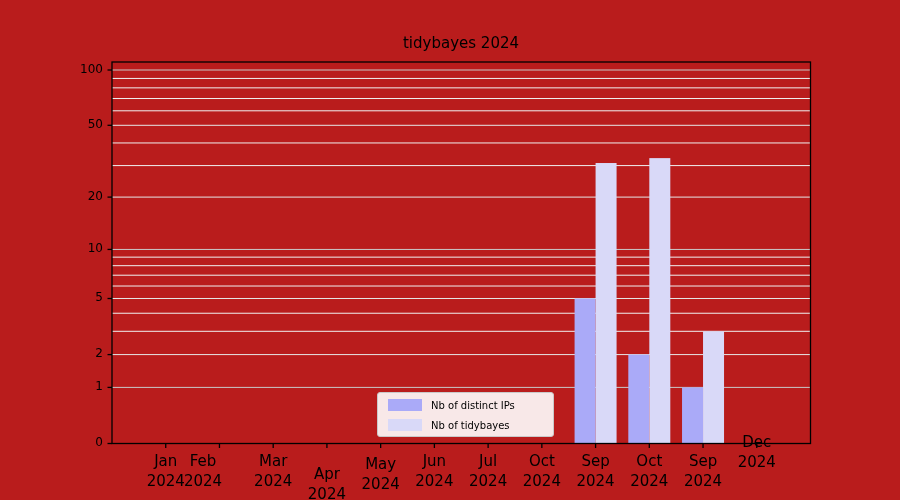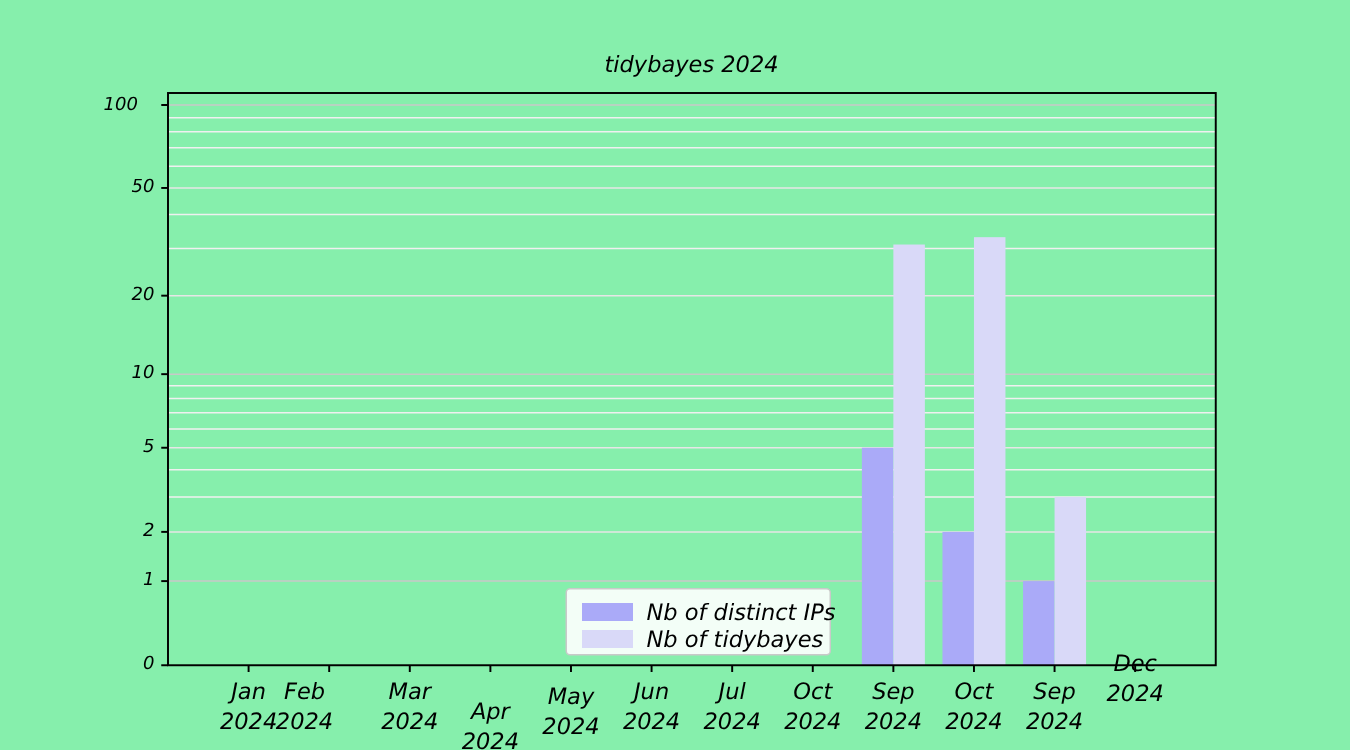--- a/index.html
+++ b/index.html
@@ -5,23 +5,22 @@
   html, body {
     margin: 0;
     padding: 0;
     background: #ffffff;
     font-family: "DejaVu Sans", "Liberation Sans", sans-serif;
   }
   #figure {
     position: relative;
     width: 900px;
     height: 500px;
-    background: #86efac;
+    background: #b91c1c;
     overflow: hidden;
-    font-style: italic;
   }
   #plot-svg {
     position: absolute;
     left: 0; top: 0;
     width: 900px;
     height: 500px;
   }
   .chart-title {
     position: absolute;
     left: 112px;
@@ -67,21 +66,21 @@
     display: flex;
     align-items: center;
     gap: 9px;
   }
   .legend-swatch {
     width: 34px;
     height: 12px;
     flex: 0 0 auto;
   }
   .legend-label {
-    font-size: 15px;
+    font-size: 10px;
     color: #000000;
     white-space: nowrap;
   }
 </style>
 </head>
 <body>
 
 <div id="figure">
   <svg id="plot-svg" viewBox="0 0 900 500">
       <line x1="112" y1="331.3077090319051" x2="810.5" y2="331.3077090319051" stroke="#f0f0f0" stroke-width="1"></line>
@@ -135,21 +134,21 @@
   <div class="chart-title">tidybayes 2024</div>
 
   <div id="labels">
       <div class="ytick" style="top: 435px;">0</div>
       <div class="ytick" style="top: 378.904px;">1</div>
       <div class="ytick" style="top: 346.09px;">2</div>
       <div class="ytick" style="top: 289.994px;">5</div>
       <div class="ytick" style="top: 240.939px;">10</div>
       <div class="ytick" style="top: 188.608px;">20</div>
       <div class="ytick" style="top: 116.799px;">50</div>
-      <div class="ytick" style="top: 61.5px; text-align: center;">100</div>
+      <div class="ytick" style="top: 61.5px;">100</div>
       <div class="xtick" style="left: 135.731px; top: 450.5px;">Jan
 2024</div>
       <div class="xtick" style="left: 173px; top: 450.5px;">Feb
 2024</div>
       <div class="xtick" style="left: 243.192px; top: 450.5px;">Mar
 2024</div>
       <div class="xtick" style="left: 296.923px; top: 464px;">Apr
 2024</div>
       <div class="xtick" style="left: 350.654px; top: 454px;">May
 2024</div>

